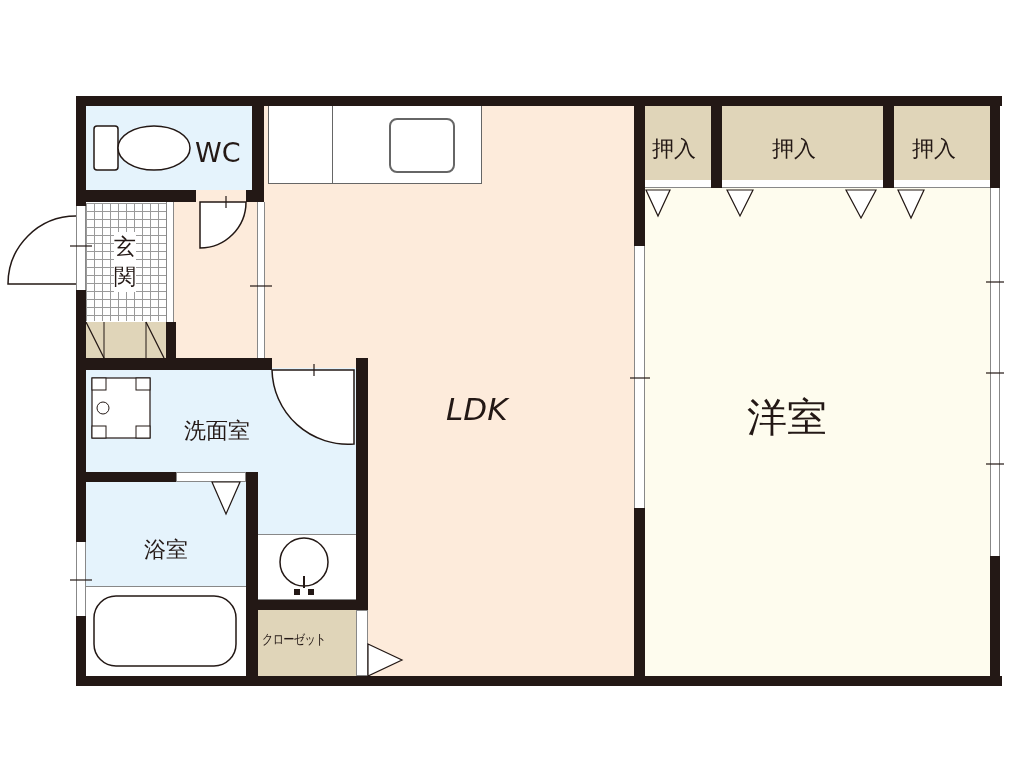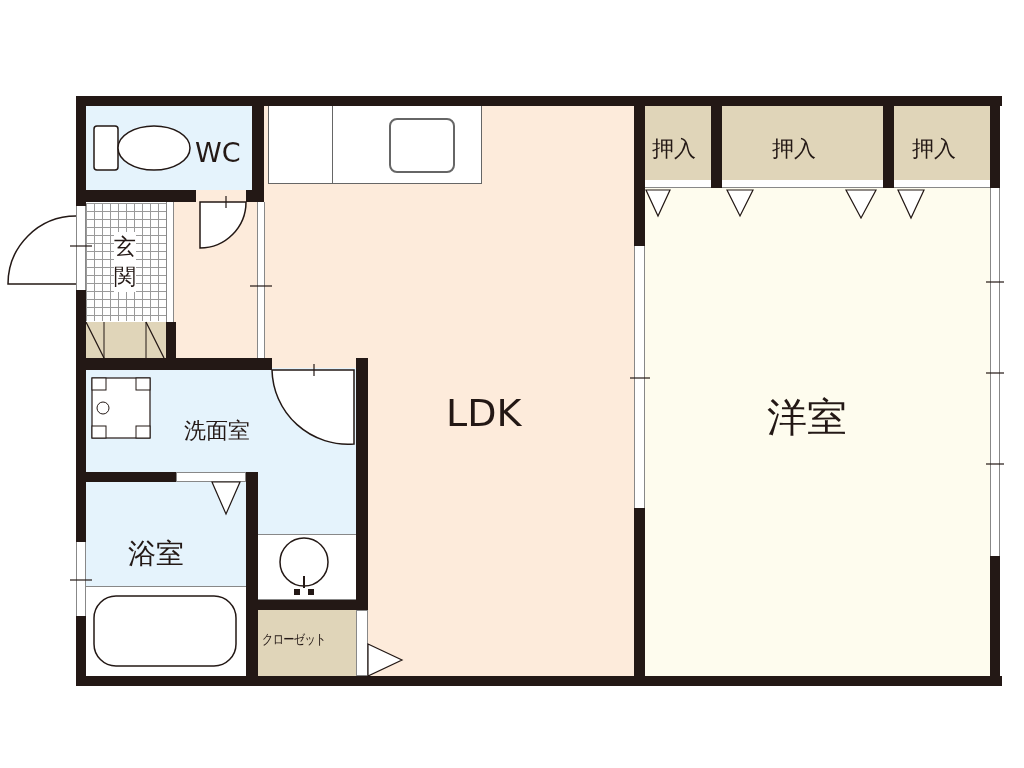--- a/index.html
+++ b/index.html
@@ -128,20 +128,20 @@
   <line x1="986" y1="464" x2="1004" y2="464" stroke="#231815" stroke-width="1.2"></line>
   <line x1="70" y1="246" x2="92" y2="246" stroke="#231815" stroke-width="1.2"></line>
   <line x1="70" y1="580" x2="92" y2="580" stroke="#231815" stroke-width="1.2"></line>
   <line x1="226" y1="196" x2="226" y2="208" stroke="#231815" stroke-width="1.2"></line>
   <line x1="314" y1="364" x2="314" y2="376" stroke="#231815" stroke-width="1.2"></line>
 </svg>
 
 <div class="lbl" style="left:195px;top:137px;font-size:27px;">WC</div>
 <div class="lbl" style="left:114px;top:232px;font-size:22px;background:#fff;">玄</div>
 <div class="lbl" style="left:114px;top:262px;font-size:22px;background:#fff;">関</div>
-<div class="lbl" style="left:446px;top:391px;font-size:38px;">LDK</div>
-<div class="lbl" style="left:767px;top:390px;font-size:40px;">洋室</div>
+<div class="lbl" style="left:446px;top:391px;font-size:31px;font-style:italic;">LDK</div>
+<div class="lbl" style="left:747px;top:390px;font-size:40px;">洋室</div>
 <div class="lbl" style="left:184px;top:416px;font-size:22px;">洗面室</div>
-<div class="lbl" style="left:128px;top:535px;font-size:28px;">浴室</div>
+<div class="lbl" style="left:144px;top:535px;font-size:22px;">浴室</div>
 <div class="lbl" style="left:262px;top:631px;font-size:14px;letter-spacing:-1px;transform:scaleX(0.8);transform-origin:left;">クローゼット</div>
 <div class="lbl" style="left:652px;top:134px;font-size:22px;">押入</div>
 <div class="lbl" style="left:772px;top:134px;font-size:22px;">押入</div>
 <div class="lbl" style="left:912px;top:134px;font-size:22px;">押入</div>
 
 </body></html>

